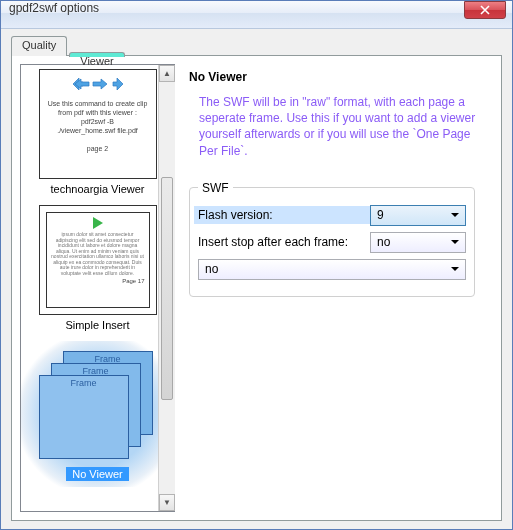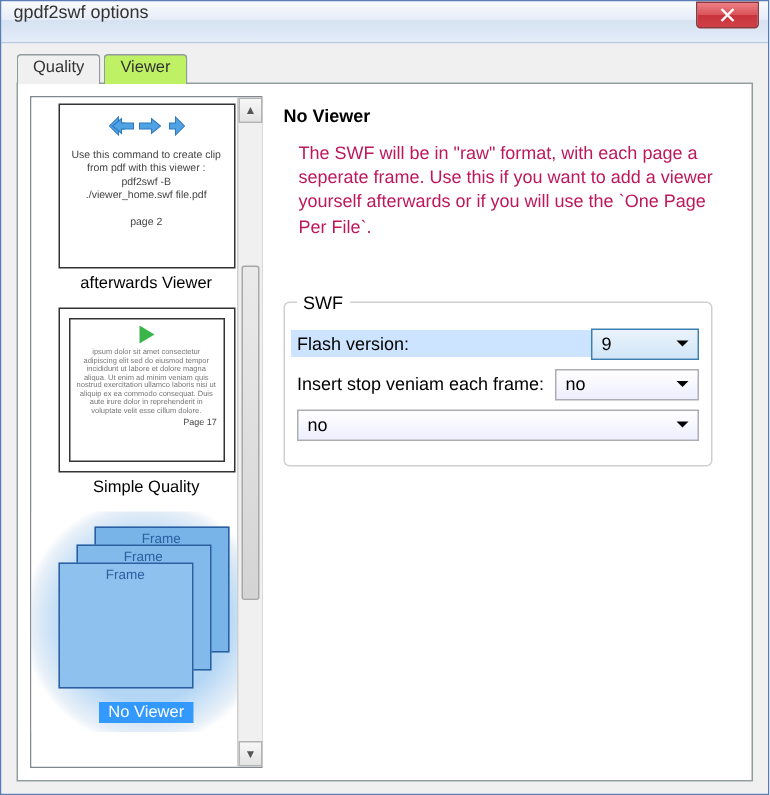--- a/index.html
+++ b/index.html
@@ -5,21 +5,21 @@
   * { box-sizing: border-box; margin: 0; padding: 0; }
   body { font-family: "Segoe UI", Tahoma, sans-serif; font-size: 12px; background: #fff; }
   .window { width: 513px; height: 530px; background: #fff; border: 1px solid #5a7db8; display: flex; flex-direction: column; }
   .titlebar { height: 28px; background: linear-gradient(to bottom, #f8fafd 0%, #e6edf8 45%, #d6e2f2 46%, #e4ecf9 100%); display: flex; padding-left: 8px; border-bottom: 1px solid #b8c8de; }
   .titlebar .title { flex: 1; color: #333; font-size: 12px; }
   .close-btn { width: 42px; height: 18px; margin-right: 6px; background: linear-gradient(to bottom, #ed7f84 0%, #d9545b 48%, #c8333b 50%, #d04048 100%); border: 1px solid #8b3a3f; border-radius: 0 0 3px 3px; display: flex; align-items: center; justify-content: center; cursor: pointer; }
   .close-btn svg { width: 10px; height: 10px; }
   .client { flex: 1; padding: 6px 10px 8px 10px; display: flex; flex-direction: column; background: #f0f0f0; }
   .tabs-row { display: flex; height: 20px; }
   .tab { padding: 2px 10px; border: 1px solid #919b9c; background: #f0f0f0; border-bottom: none; border-radius: 3px 3px 0 0; margin-right: 2px; font-size: 11px; cursor: pointer; color: #333; position: relative; top: 1px; }
-  .tab.active { background: #bef264; z-index: 2; }
+  .tab.active { background: #5eead4; z-index: 2; margin-top: 16px; }
   .tab-content { flex: 1; border: 1px solid #919b9c; background: #fff; padding: 8px; display: flex; gap: 6px; }
   .left-col { width: 155px; display: flex; flex-direction: column; border: 1px solid #828790; position: relative; }
   .viewers-list { flex: 1; overflow: hidden; background: #fff; padding: 4px 0 0 0; }
   .viewer-option { text-align: center; margin-bottom: 10px; cursor: pointer; }
   .thumb { width: 118px; height: 110px; margin: 0 auto 4px auto; border: 1px solid #333; background: #fff; position: relative; padding: 6px; font-size: 7px; color: #444; }
   .v-label { font-size: 11px; color: #000; }
   .selected-bg { background: radial-gradient(circle at 50% 50%, #b3d6f5 50%, #e8f0f8 72%, #fff 78%); padding: 10px 0 6px 0; margin-bottom: 16px; }
   .selected-bg .v-label { background: #3399ff; color: #fff; padding: 1px 6px; display: inline-block; }
 
   .thumb1-arrows { text-align: center; color: #3399ff; font-size: 14px; margin-bottom: 4px; }
@@ -33,26 +33,26 @@
   .f1 { left: 24px; top: 0; width: 90px; height: 84px; background: #78b4e8; }
   .f2 { left: 12px; top: 12px; width: 90px; height: 84px; background: #82baeb; }
   .f3 { left: 0; top: 24px; width: 90px; height: 84px; }
 
   .scrollbar-v { position: absolute; right: -1px; top: 0; bottom: 0; width: 17px; background: #f0f0f0; border-left: 1px solid #d0d0d0; }
   .sb-btn { height: 17px; background: linear-gradient(#f7f7f7,#e3e3e3); border: 1px solid #b4b4b4; display: flex; align-items: center; justify-content: center; font-size: 8px; color: #555; }
   .sb-thumb { position: absolute; top: 25%; left: 2px; right: 2px; height: 50%; background: linear-gradient(#eaeaea,#d4d4d4); border: 1px solid #a8a8a8; border-radius: 2px; }
 
   .right-col { flex: 1; padding: 6px 4px 6px 8px; }
   .rc-title { font-weight: bold; font-size: 12px; color: #000; margin-bottom: 10px; }
-  .rc-desc { font-size: 12px; color: #be185d; line-height: 1.35; margin: 0 6px 36px 10px; }
+  .rc-desc { font-size: 12px; color: #8b5cf6; line-height: 1.35; margin: 0 6px 22px 10px; }
   fieldset { border: 1px solid #d0d0d0; border-radius: 4px; padding: 10px 8px; margin-right: 14px;}
   legend { font-size: 12px; padding: 0 4px; color: #000; }
   .form-row { display: flex; align-items: center; margin-bottom: 6px; }
   .form-row label { width: 172px; font-size: 12px; color: #000; }
-  .form-row.hl label { background: #cce4ff; padding: 2px 4px; margin-left: -4px; width: 200px; }
+  .form-row.hl label { background: #cce4ff; padding: 2px 4px; margin-left: -4px; width: 176px; }
   .combo { flex: 1; height: 21px; border: 1px solid #abadb3; background: linear-gradient(#fff, #eef); display: flex; align-items: center; padding: 0 6px; justify-content: space-between; font-size: 12px; cursor: pointer; }
   .combo.hl { border: 1px solid #3c7fb1; background: linear-gradient(#eaf3fb, #d0e6f8); }
   .combo .caret { width: 0; height: 0; border-left: 4px solid transparent; border-right: 4px solid transparent; border-top: 4px solid #000; }
 
   .footer { height: 36px; display: flex; align-items: center; justify-content: flex-end; padding-right: 10px; background: #f0f0f0; }
   .ok-btn { width: 80px; height: 22px; border: 1px solid #2c628b; border-radius: 3px; background: linear-gradient(#fdfdfe, #e8f1fb); font-size: 12px; color: #000; cursor: pointer; box-shadow: 0 0 0 1px #7eb4ea inset; }
 </style>
 </head>
 <body>
 
@@ -88,32 +88,32 @@
                   <path d="M46 2 L46 6 L42 6 L42 10 L46 10 L46 14 L52 8 Z" fill="#4fa3e3" stroke="#2b78c2" stroke-width="0.7"></path>
                 </svg>
               </div>
               <div class="thumb1-text">
                 <span>Use this command to create clip from pdf with this viewer :</span><br>
                 <span>pdf2swf -B</span><br>
                 <span>./viewer_home.swf file.pdf</span><br><br>
                 <span>page 2</span>
               </div>
             </div>
-            <div class="v-label">afterwards Viewer</div>
+            <div class="v-label">technoargia Viewer</div>
           </div>
 
           <div class="viewer-option">
             <div class="thumb">
               <div class="thumb2-box">
                 <span class="thumb2-arrow"></span>
                 <div class="thumb2-lines">ipsum dolor sit amet consectetur adipiscing elit sed do eiusmod tempor incididunt ut labore et dolore magna aliqua. Ut enim ad minim veniam quis nostrud exercitation ullamco laboris nisi ut aliquip ex ea commodo consequat. Duis aute irure dolor in reprehenderit in voluptate velit esse cillum dolore.</div>
                 <div style="text-align:right; font-size:6px; margin-top:2px;">Page 17</div>
               </div>
             </div>
-            <div class="v-label">Simple Quality</div>
+            <div class="v-label">Simple Insert</div>
           </div>
 
           <div class="viewer-option selected-bg">
             <div class="noview-thumb">
               <div class="frame-box f1">Frame</div>
               <div class="frame-box f2">Frame</div>
               <div class="frame-box f3">Frame</div>
             </div>
             <div class="v-label">No Viewer</div>
           </div>
@@ -135,21 +135,21 @@
 
           <div class="form-row hl">
             <label>Flash version:</label>
             <div class="combo hl">
               <span>9</span>
               <span class="caret"></span>
             </div>
           </div>
 
           <div class="form-row">
-            <label>Insert stop veniam each frame:</label>
+            <label>Insert stop after each frame:</label>
             <div class="combo">
               <span>no</span>
               <span class="caret"></span>
             </div>
           </div>
 
           <div class="form-row">
             <div class="combo">
               <span>no</span>
               <span class="caret"></span>

